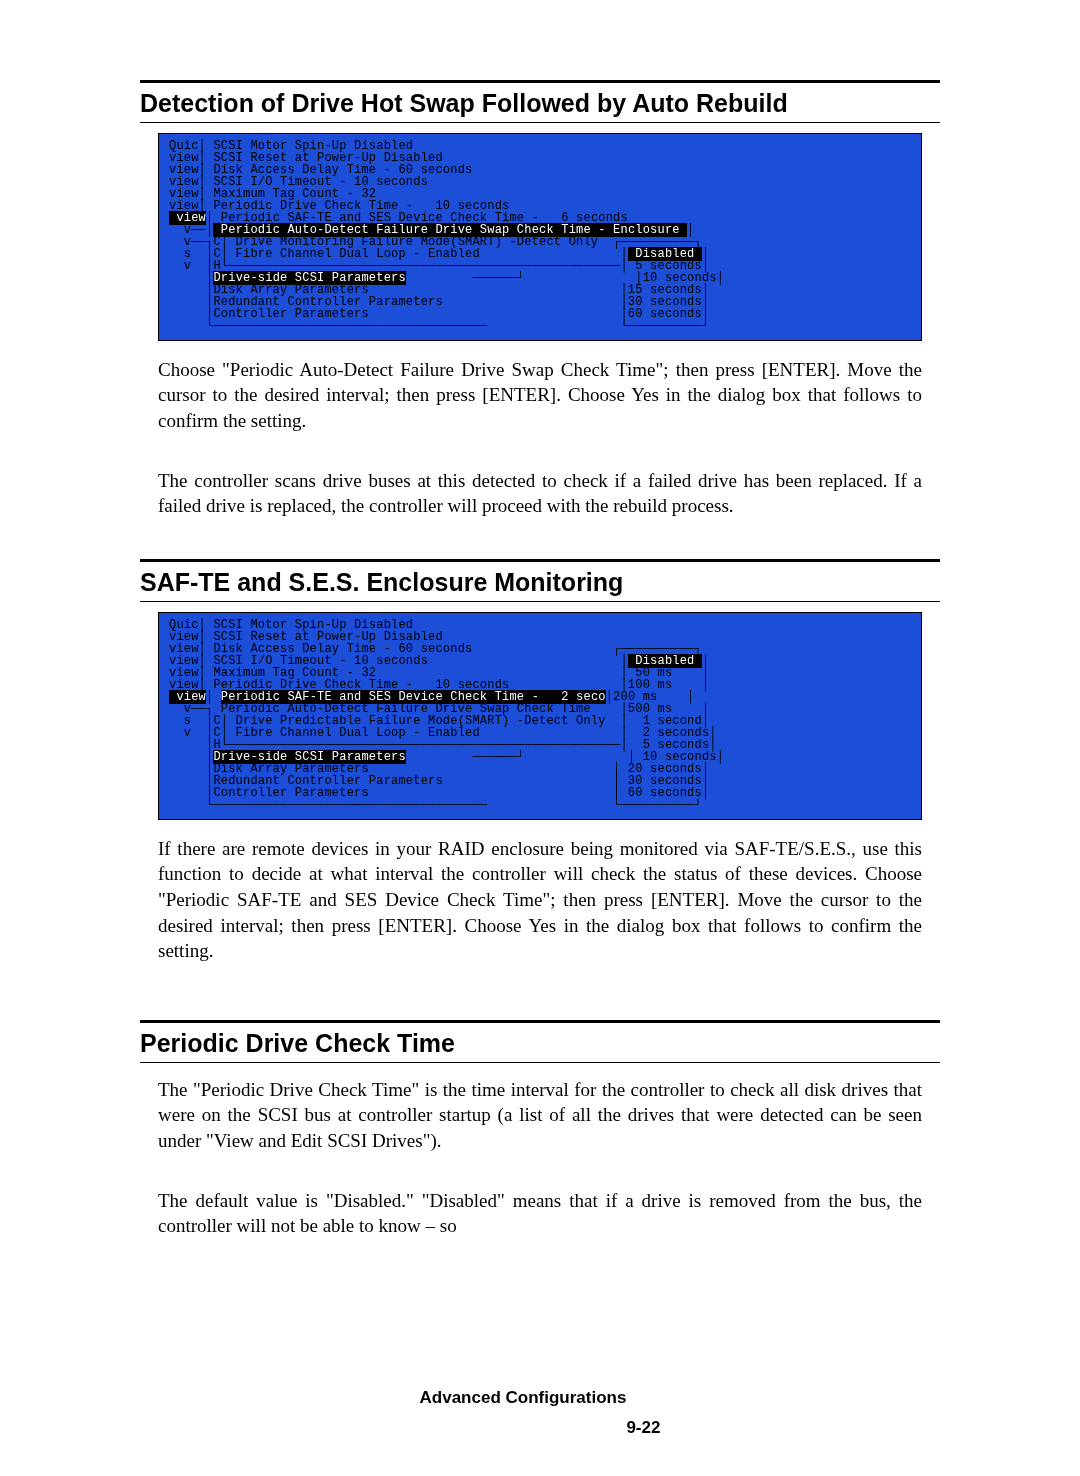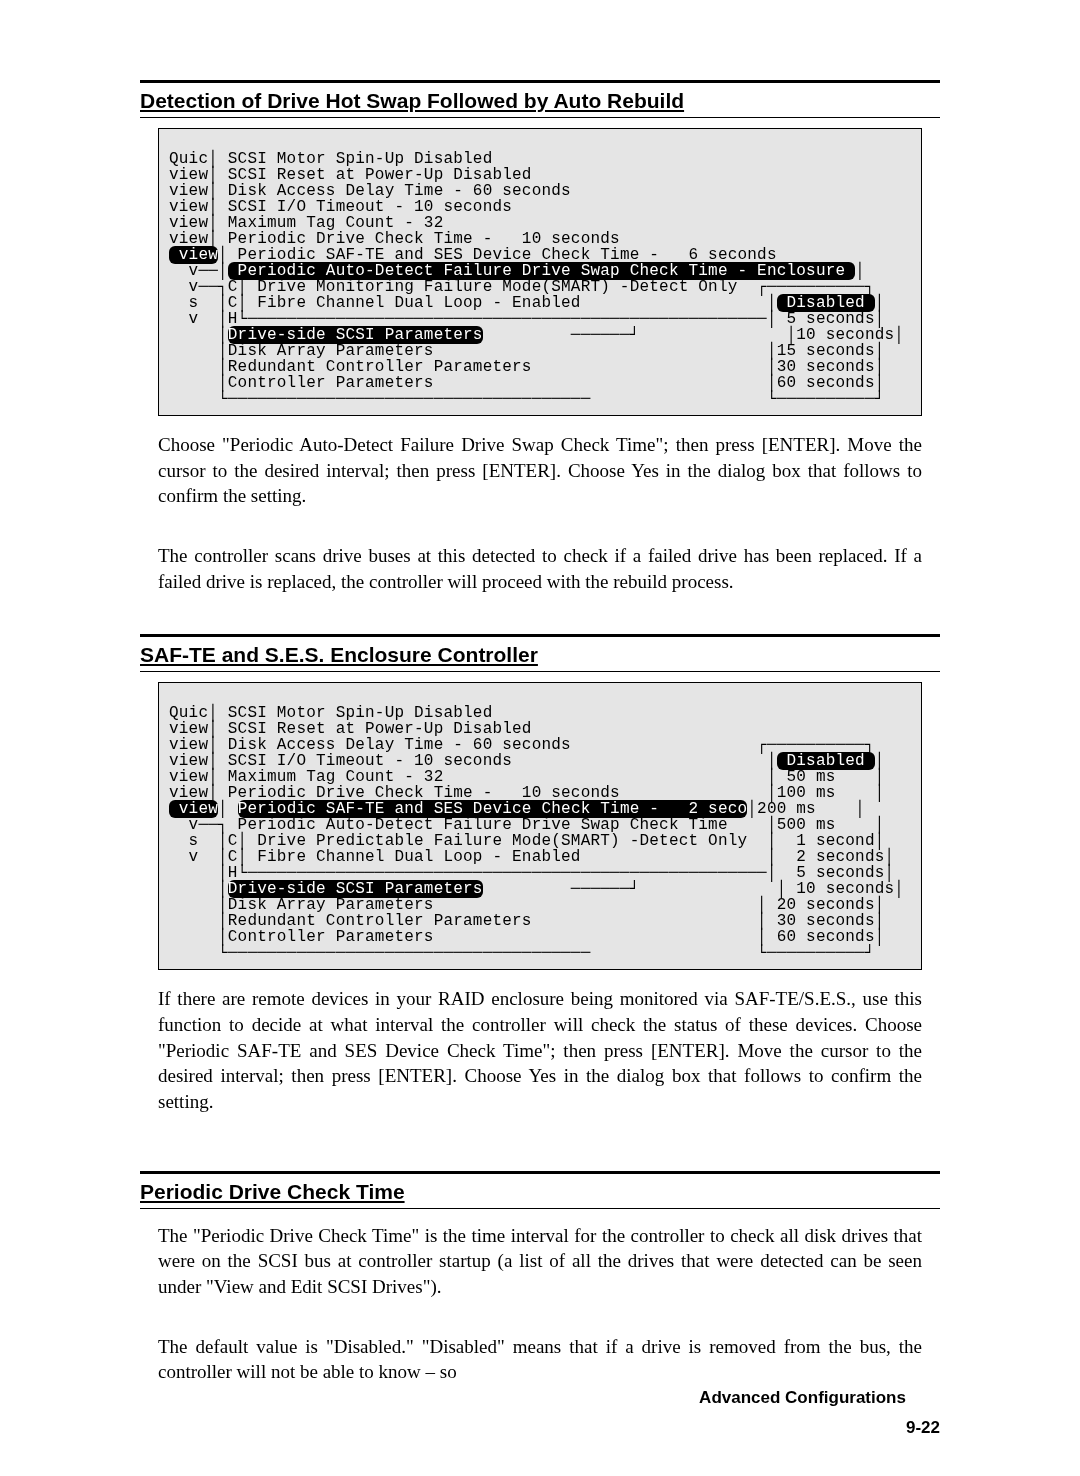--- a/index.html
+++ b/index.html
@@ -14,57 +14,55 @@
   }
   .section-title-wrap {
     border-top: 3px solid #000;
     border-bottom: 1.5px solid #000;
     padding: 6px 0 4px 0;
     margin-bottom: 10px;
   }
   .section-title {
     font-family: Arial, Helvetica, sans-serif;
     font-weight: bold;
-    font-size: 21px;
+    font-size: 25px;
     line-height: 1.15;
-    text-decoration: underline;
   }
   .terminal {
     font-family: 'Courier New', monospace;
-    font-size: 16px;
+    font-size: 12px;
     line-height: 1.0;
     white-space: pre;
-    background: #e5e5e5;
+    background: #1d4ed8;
     border: 1px solid #000;
-    padding: 22px 10px 8px 10px;
+    padding: 6px 10px 8px 10px;
     margin: 0 18px 16px 18px;
     color: #000;
     letter-spacing: 0.2px;
   }
   .terminal .inv {
     background: #000;
     color: #fff;
-    border-radius: 6px;
   }
   .body-text {
     font-size: 19px;
     line-height: 1.35;
     text-align: justify;
     margin: 14px 18px 0 18px;
   }
   .gap-sm { height: 20px; }
   .gap-md { height: 40px; }
   .gap-lg { height: 56px; }
   .footer {
     position: absolute;
     bottom: 38px;
     left: 140px;
     right: 140px;
     display: flex;
-    justify-content: flex-end;
+    justify-content: center;
     font-family: Arial, Helvetica, sans-serif;
     font-size: 17px;
   }
   .footer-left { font-weight: bold; }
   .footer-right { font-weight: bold; margin-top: 30px; }
 </style>
 </head>
 <body>
 
 <div class="section-title-wrap">
@@ -88,21 +86,21 @@
      │Controller Parameters                                  │60 seconds│
      └─────────────────────────────────────                  └──────────┘</span></div>
 
 <p class="body-text">Choose "Periodic Auto-Detect Failure Drive Swap Check Time"; then press [ENTER].  Move the cursor to the desired interval; then press [ENTER].  Choose Yes in the dialog box that follows to confirm the setting.</p>
 <div class="gap-sm"></div>
 <p class="body-text">The controller scans drive buses at this detected to check if a failed drive has been replaced.  If a failed drive is replaced, the controller will proceed with the rebuild process.</p>
 
 <div class="gap-md"></div>
 
 <div class="section-title-wrap">
-  <div class="section-title">SAF-TE and S.E.S. Enclosure Controller</div>
+  <div class="section-title">SAF-TE and S.E.S. Enclosure Monitoring</div>
 </div>
 
 <div class="terminal"><span>Quic│ SCSI Motor Spin-Up Disabled
 view│ SCSI Reset at Power-Up Disabled
 view│ Disk Access Delay Time - 60 seconds                   ┌──────────┐
 view│ SCSI I/O Timeout - 10 seconds                          │</span><span class="inv"> Disabled </span><span>│
 view│ Maximum Tag Count - 32                                 │ 50 ms    │
 view│ Periodic Drive Check Time -   10 seconds               │100 ms    │
 </span><span class="inv"> view</span><span>│ </span><span class="inv">Periodic SAF-TE and SES Device Check Time -   2 seco</span><span>│200 ms    │
   v──┐ Periodic Auto-Detect Failure Drive Swap Check Time    │500 ms    │

